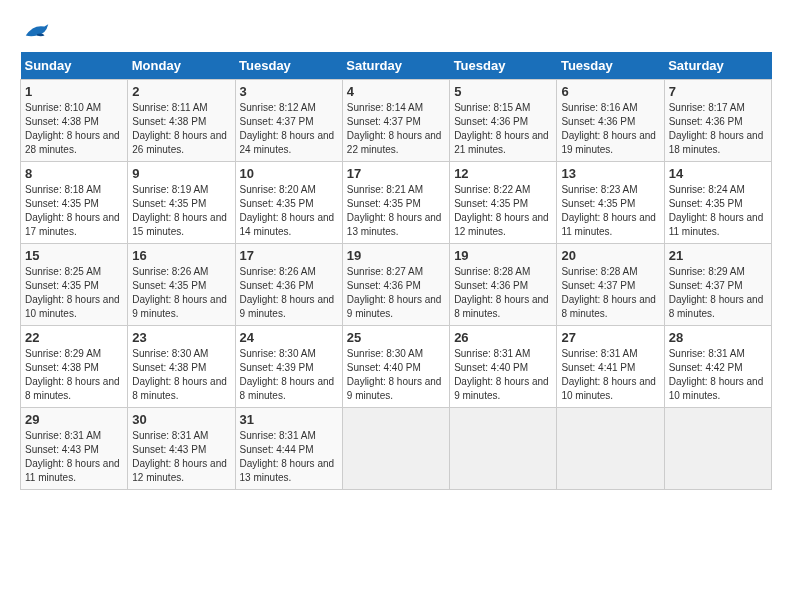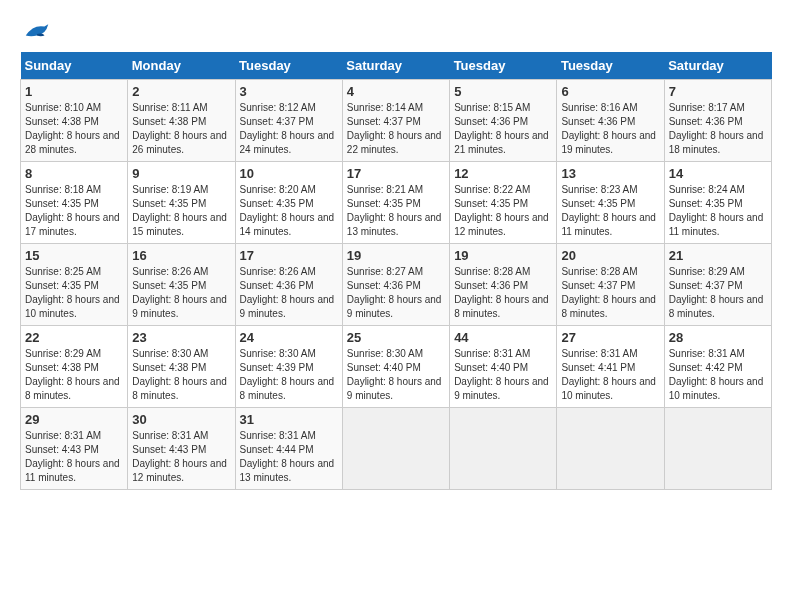--- a/index.html
+++ b/index.html
@@ -221,21 +221,21 @@
         </td>
         <td>
           <span class="day-num">24</span>
           <div class="cell-text">Sunrise: 8:30 AM<br>Sunset: 4:39 PM<br>Daylight: 8 hours and 8 minutes.</div>
         </td>
         <td>
           <span class="day-num">25</span>
           <div class="cell-text">Sunrise: 8:30 AM<br>Sunset: 4:40 PM<br>Daylight: 8 hours and 9 minutes.</div>
         </td>
         <td>
-          <span class="day-num">44</span>
+          <span class="day-num">26</span>
           <div class="cell-text">Sunrise: 8:31 AM<br>Sunset: 4:40 PM<br>Daylight: 8 hours and 9 minutes.</div>
         </td>
         <td>
           <span class="day-num">27</span>
           <div class="cell-text">Sunrise: 8:31 AM<br>Sunset: 4:41 PM<br>Daylight: 8 hours and 10 minutes.</div>
         </td>
         <td>
           <span class="day-num">28</span>
           <div class="cell-text">Sunrise: 8:31 AM<br>Sunset: 4:42 PM<br>Daylight: 8 hours and 10 minutes.</div>
         </td>

